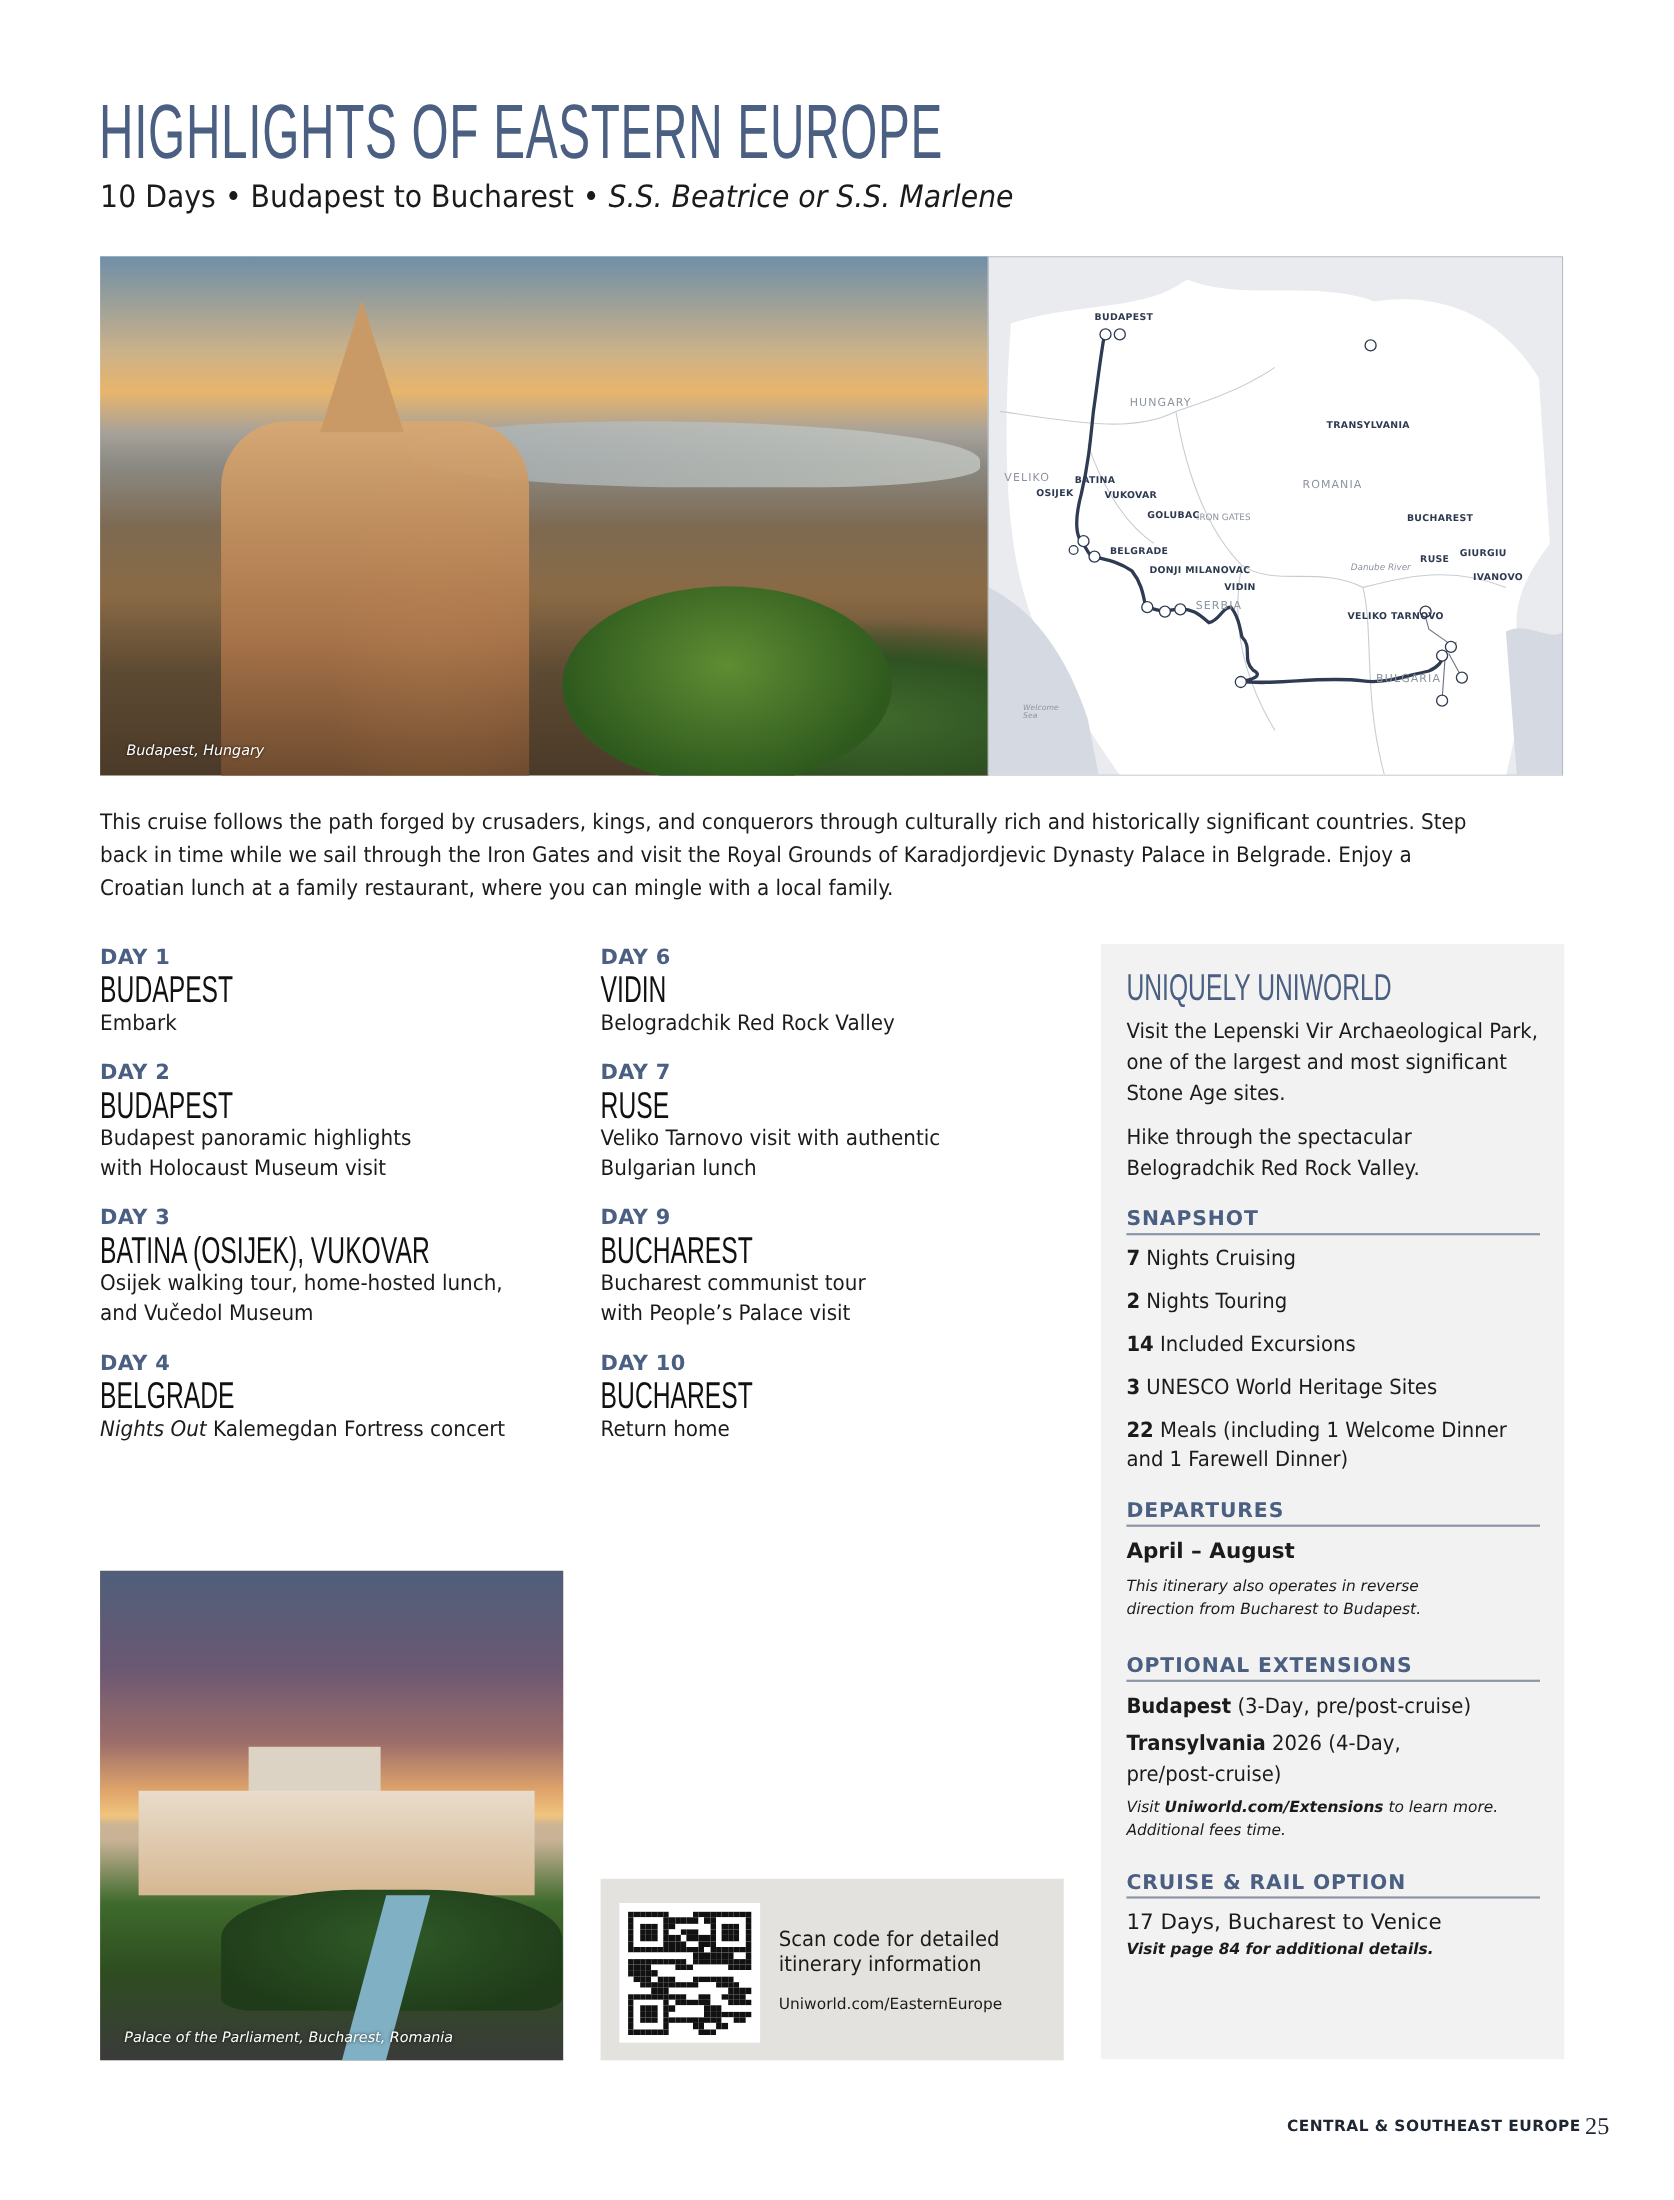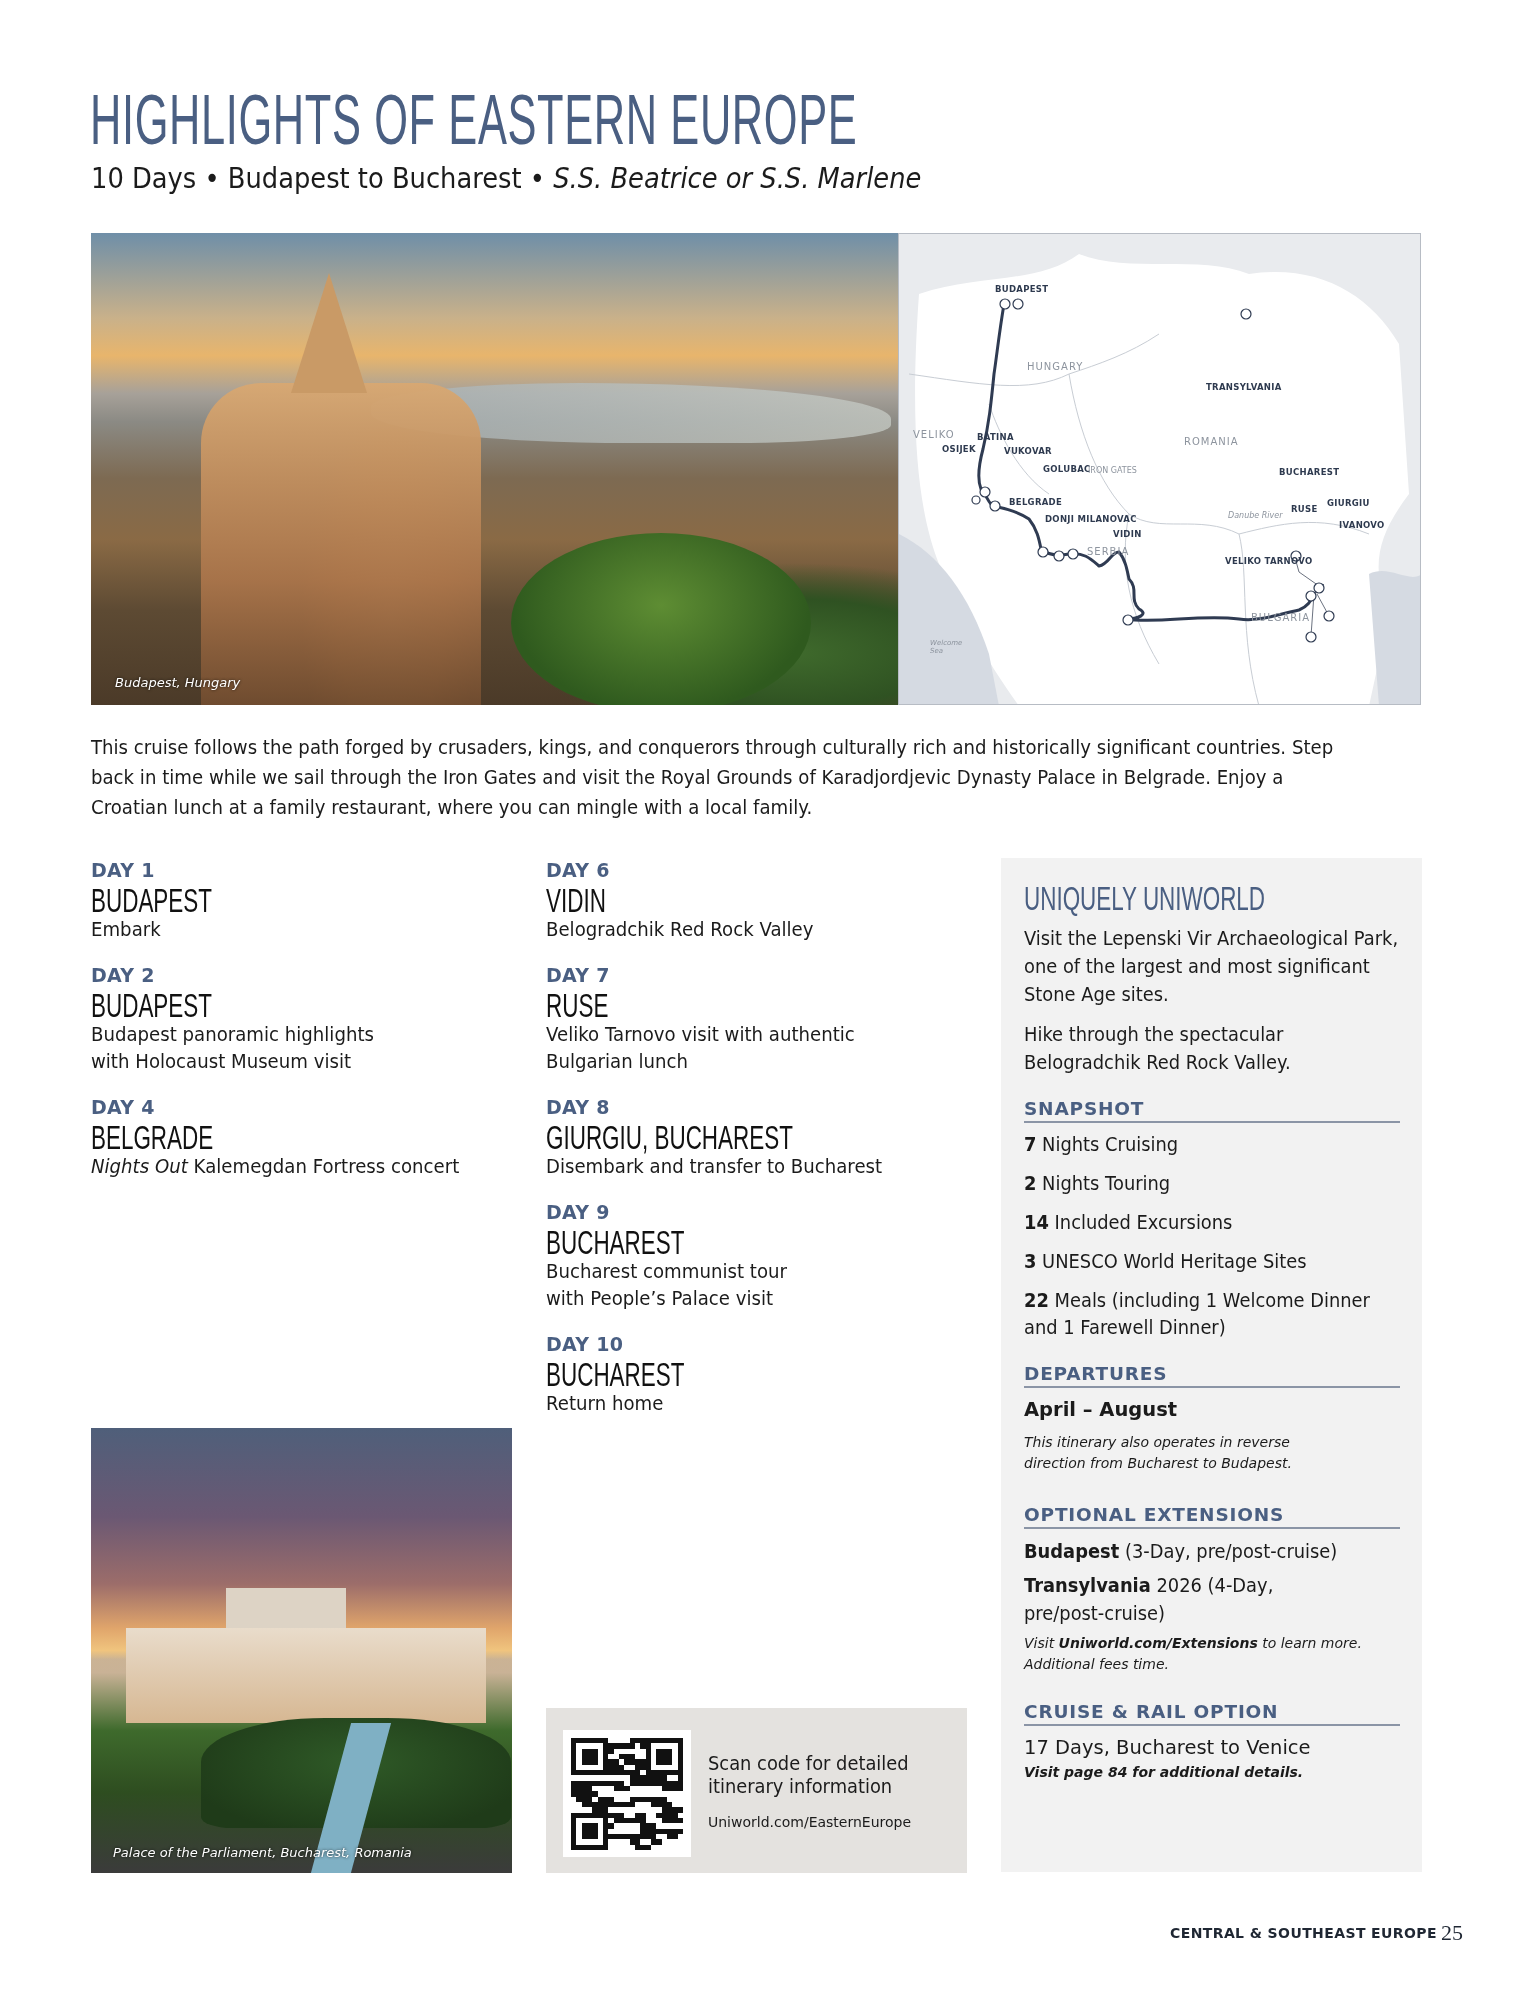--- a/index.html
+++ b/index.html
@@ -189,41 +189,41 @@
     <div class="day-num">DAY 1</div>
     <div class="day-place">BUDAPEST</div>
     <div class="day-desc">Embark</div>
   </div>
   <div class="day">
     <div class="day-num">DAY 2</div>
     <div class="day-place">BUDAPEST</div>
     <div class="day-desc" style="width:330px;">Budapest panoramic highlights with Holocaust Museum visit</div>
   </div>
   <div class="day">
+    <div class="day-num">DAY 3</div>
+    <div class="day-place">BATINA (OSIJEK), VUKOVAR</div>
+    <div class="day-desc" style="width:420px;">Osijek walking tour, home-hosted lunch, and Vučedol Museum</div>
+  </div>
+  <div class="day">
     <div class="day-num">DAY 4</div>
     <div class="day-place">BELGRADE</div>
     <div class="day-desc"><em>Nights Out</em><span> Kalemegdan Fortress concert</span></div>
   </div>
 </div>
 
 <div class="col col2">
   <div class="day">
     <div class="day-num">DAY 6</div>
     <div class="day-place">VIDIN</div>
     <div class="day-desc">Belogradchik Red Rock Valley</div>
   </div>
   <div class="day">
     <div class="day-num">DAY 7</div>
     <div class="day-place">RUSE</div>
     <div class="day-desc" style="width:360px;">Veliko Tarnovo visit with authentic Bulgarian lunch</div>
-  </div>
-  <div class="day">
-    <div class="day-num">DAY 8</div>
-    <div class="day-place">GIURGIU, BUCHAREST</div>
-    <div class="day-desc">Disembark and transfer to Bucharest</div>
   </div>
   <div class="day">
     <div class="day-num">DAY 9</div>
     <div class="day-place">BUCHAREST</div>
     <div class="day-desc" style="width:300px;">Bucharest communist tour with People’s Palace visit</div>
   </div>
   <div class="day">
     <div class="day-num">DAY 10</div>
     <div class="day-place">BUCHAREST</div>
     <div class="day-desc">Return home</div>

